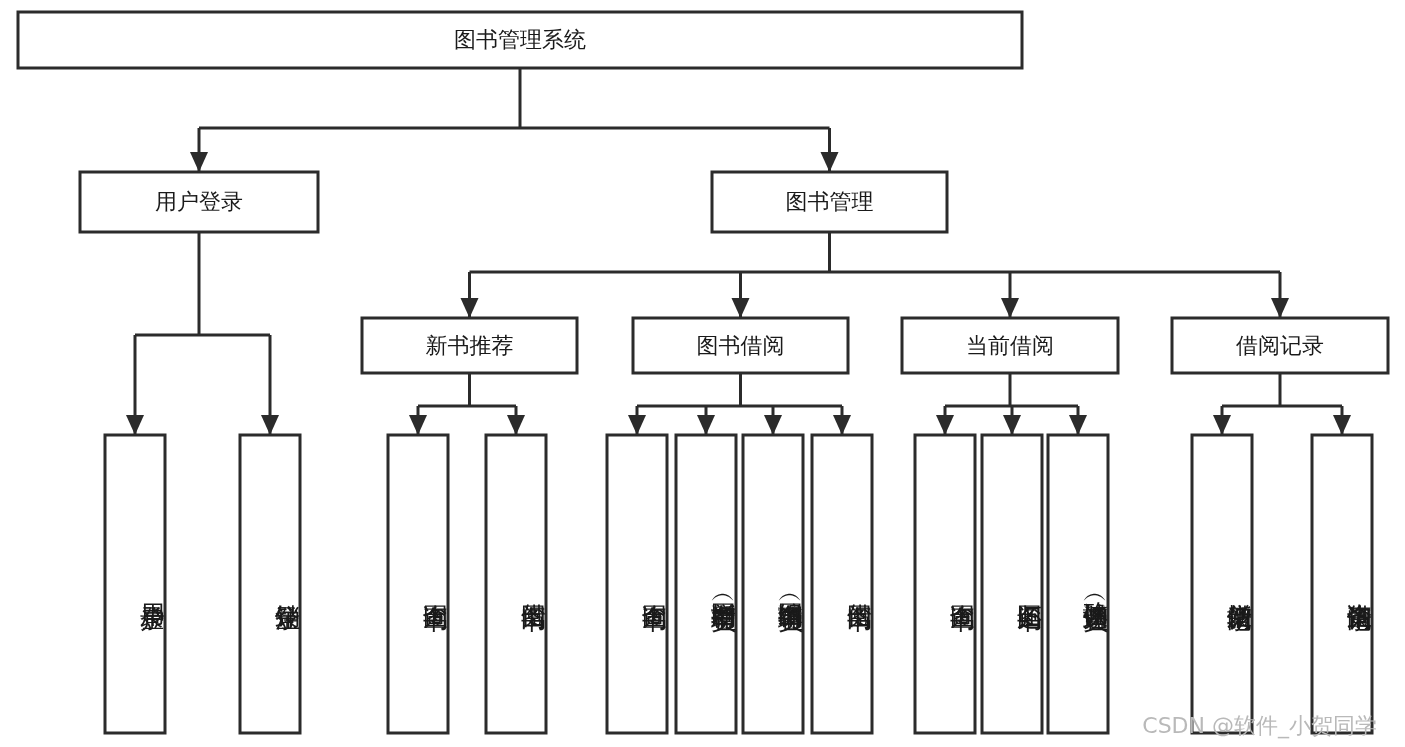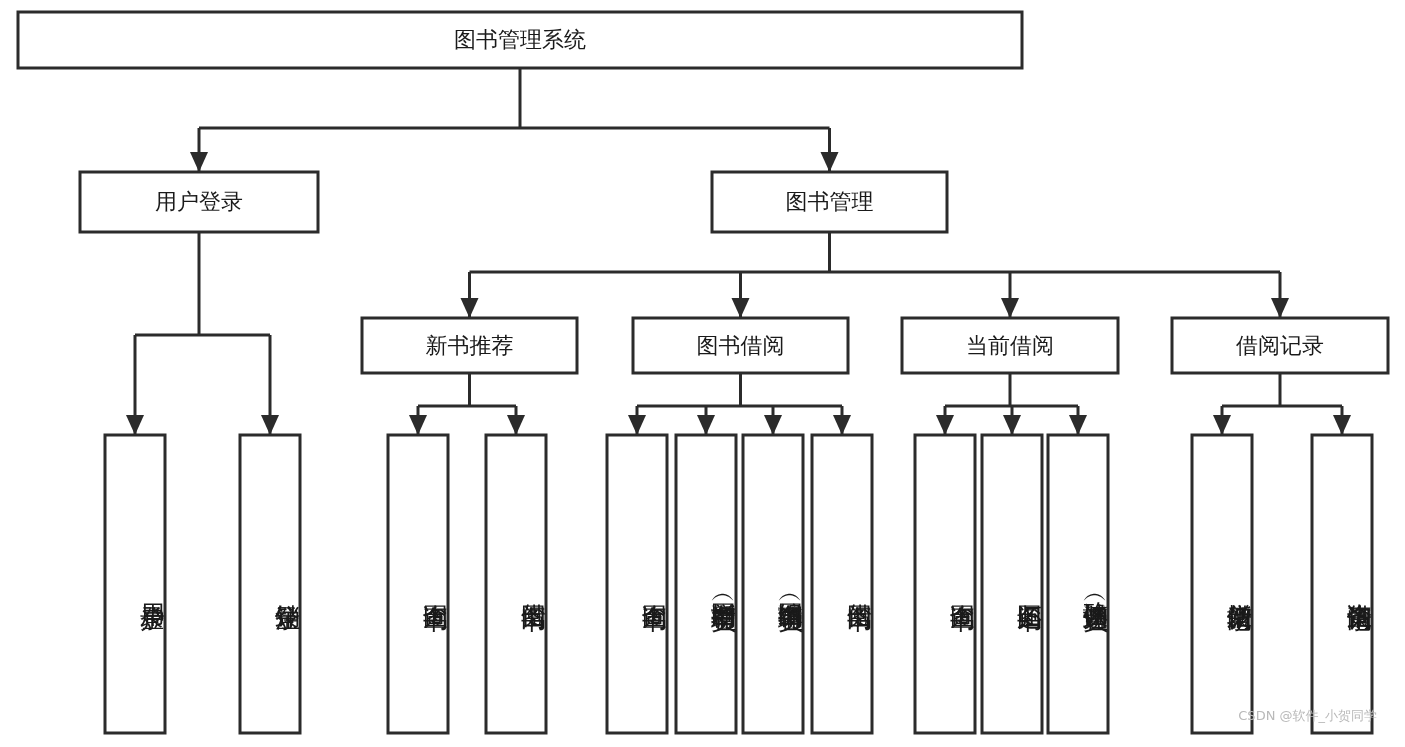--- a/index.html
+++ b/index.html
@@ -60,23 +60,23 @@
     letter-spacing: 1px;
     text-align: center;
     display: flex;
     align-items: flex-start;
     justify-content: center;
     pointer-events: none;
   }
   .watermark {
     position: absolute;
     right: 8px;
-    bottom: 22px;
-    font-family: "DejaVu Sans", "Liberation Sans", sans-serif;
-    font-size: 13px;
+    bottom: 6px;
+    font-family: "DejaVu Sans", "Liberation Sans", sans-serif;
+    font-size: 22px;
     color: #b9b9b9;
     white-space: nowrap;
   }
 </style>
 </head>
 <body>
 
 <div id="diagram-root">
 
   <svg id="tree-svg" viewBox="0 0 1405 747">

